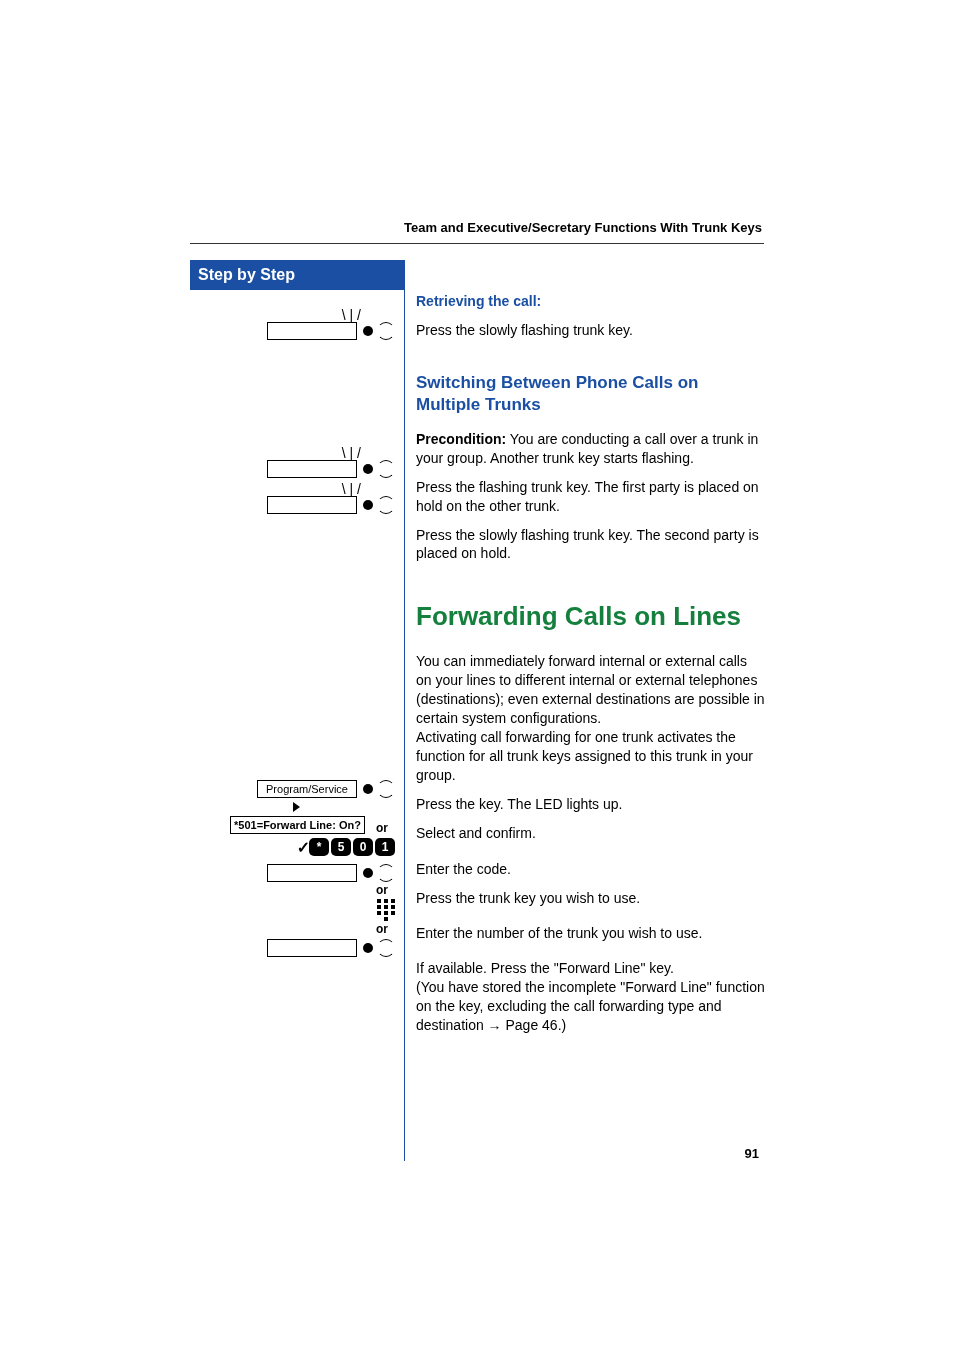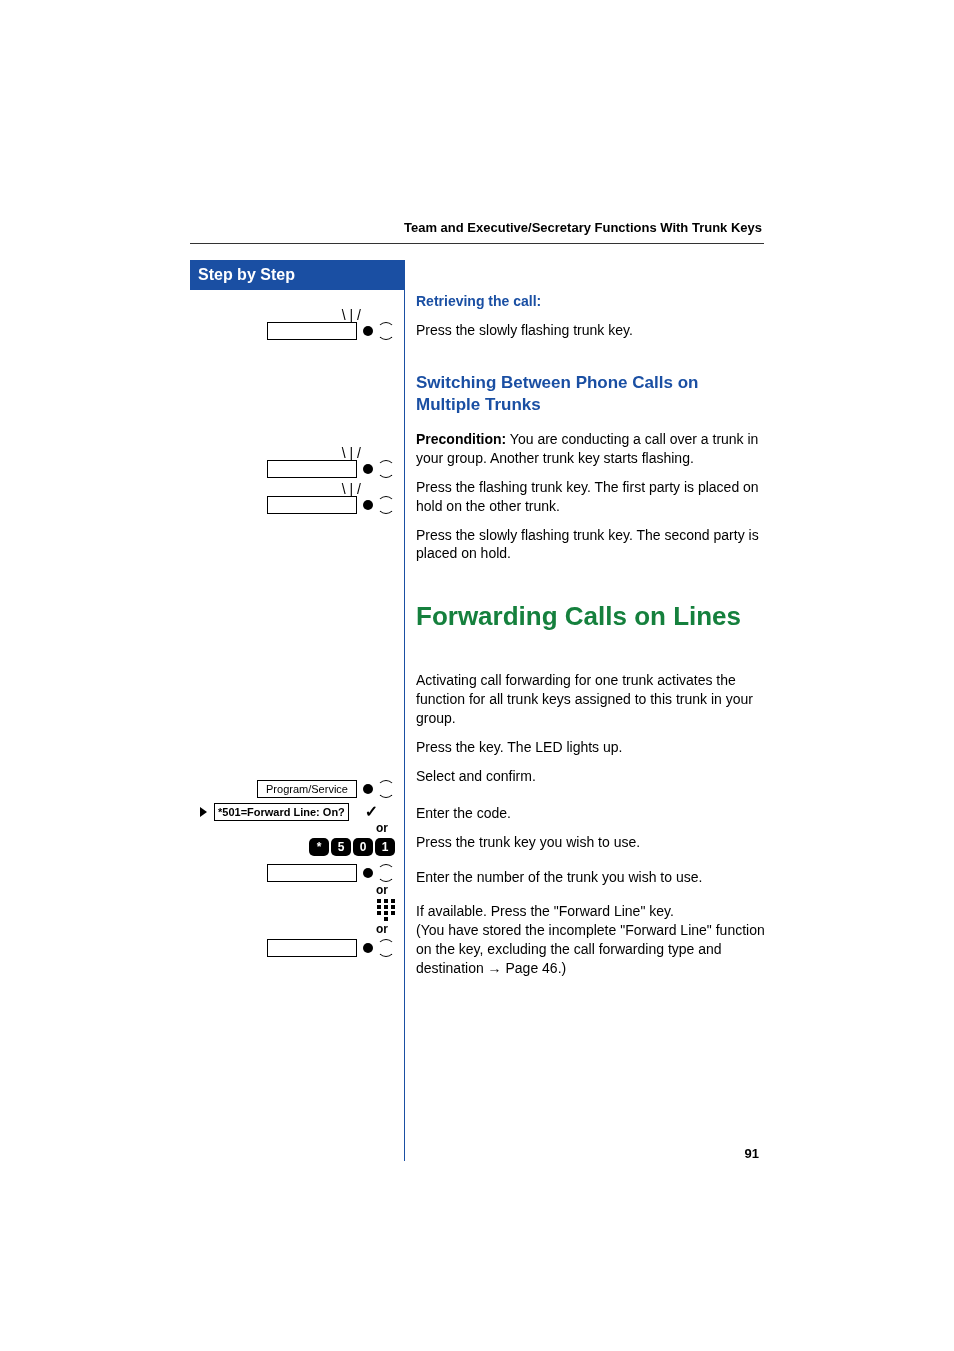--- a/index.html
+++ b/index.html
@@ -217,21 +217,21 @@
     <div class="lamp-dot"></div>
     <div class="lamp-ring"></div>
   </div>
 
   <div class="fig-row" style="top:488px;">
     <div class="key-box" style="width:100px;">Program/Service</div>
     <div class="lamp-dot"></div>
     <div class="lamp-ring"></div>
   </div>
 
-  <div class="fig-row" style="top:510px; justify-content:flex-start; padding-left:10px;">
+  <div class="fig-row" style="top:510px; justify-content:center; padding-left:10px;flex-direction:column;">
     <div class="menu-arrow"></div>
     <div class="menu-box">*501=Forward Line: On?</div>
     <span class="check" style="margin-left:12px;">✓</span>
   </div>
   <div class="or-label" style="top:529px;">or</div>
 
   <div class="fig-row" style="top:546px;">
     <div class="codekeys">
       <div class="codekey">*</div>
       <div class="codekey">5</div>
@@ -277,21 +277,21 @@
 
   <h3>Switching Between Phone Calls on Multiple Trunks</h3>
   <p>
     <b>Precondition:</b><span> You are conducting a call over a trunk in your group. Another trunk key starts flashing.</span>
   </p>
   <p>Press the flashing trunk key. The first party is placed on hold on the other trunk.</p>
   <p>Press the slowly flashing trunk key. The second party is placed on hold.</p>
 
   <h2>Forwarding Calls on Lines</h2>
   <p>
-    <br>
+    <span>You can immediately forward internal or external calls on your lines to different internal or external telephones (destinations); even external destinations are possible in certain system configurations.</span><br>
     <span>Activating call forwarding for one trunk activates the function for all trunk keys assigned to this trunk in your group.</span>
   </p>
   <p>Press the key. The LED lights up.</p>
   <p>Select and confirm.</p>
   <p style="margin-top:18px;">Enter the code.</p>
   <p>Press the trunk key you wish to use.</p>
   <p style="margin-top:16px;">Enter the number of the trunk you wish to use.</p>
   <p style="margin-top:16px;">
     <span>If available. Press the "Forward Line" key.</span><br>
     <span>(You have stored the incomplete "Forward Line" function on the key, excluding the call forwarding type and destination </span><span class="arrow-ref">→ Page 46.)</span>

